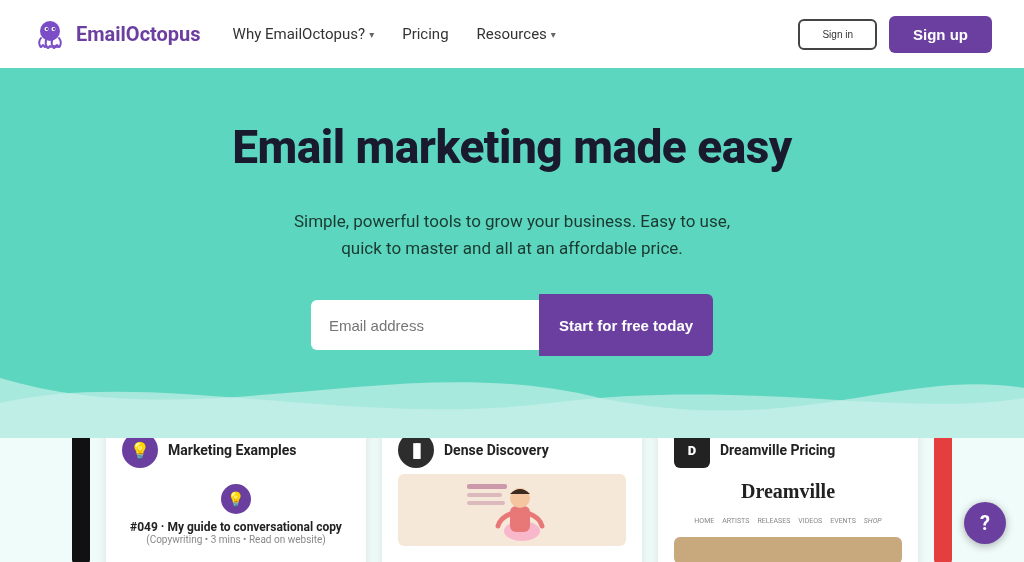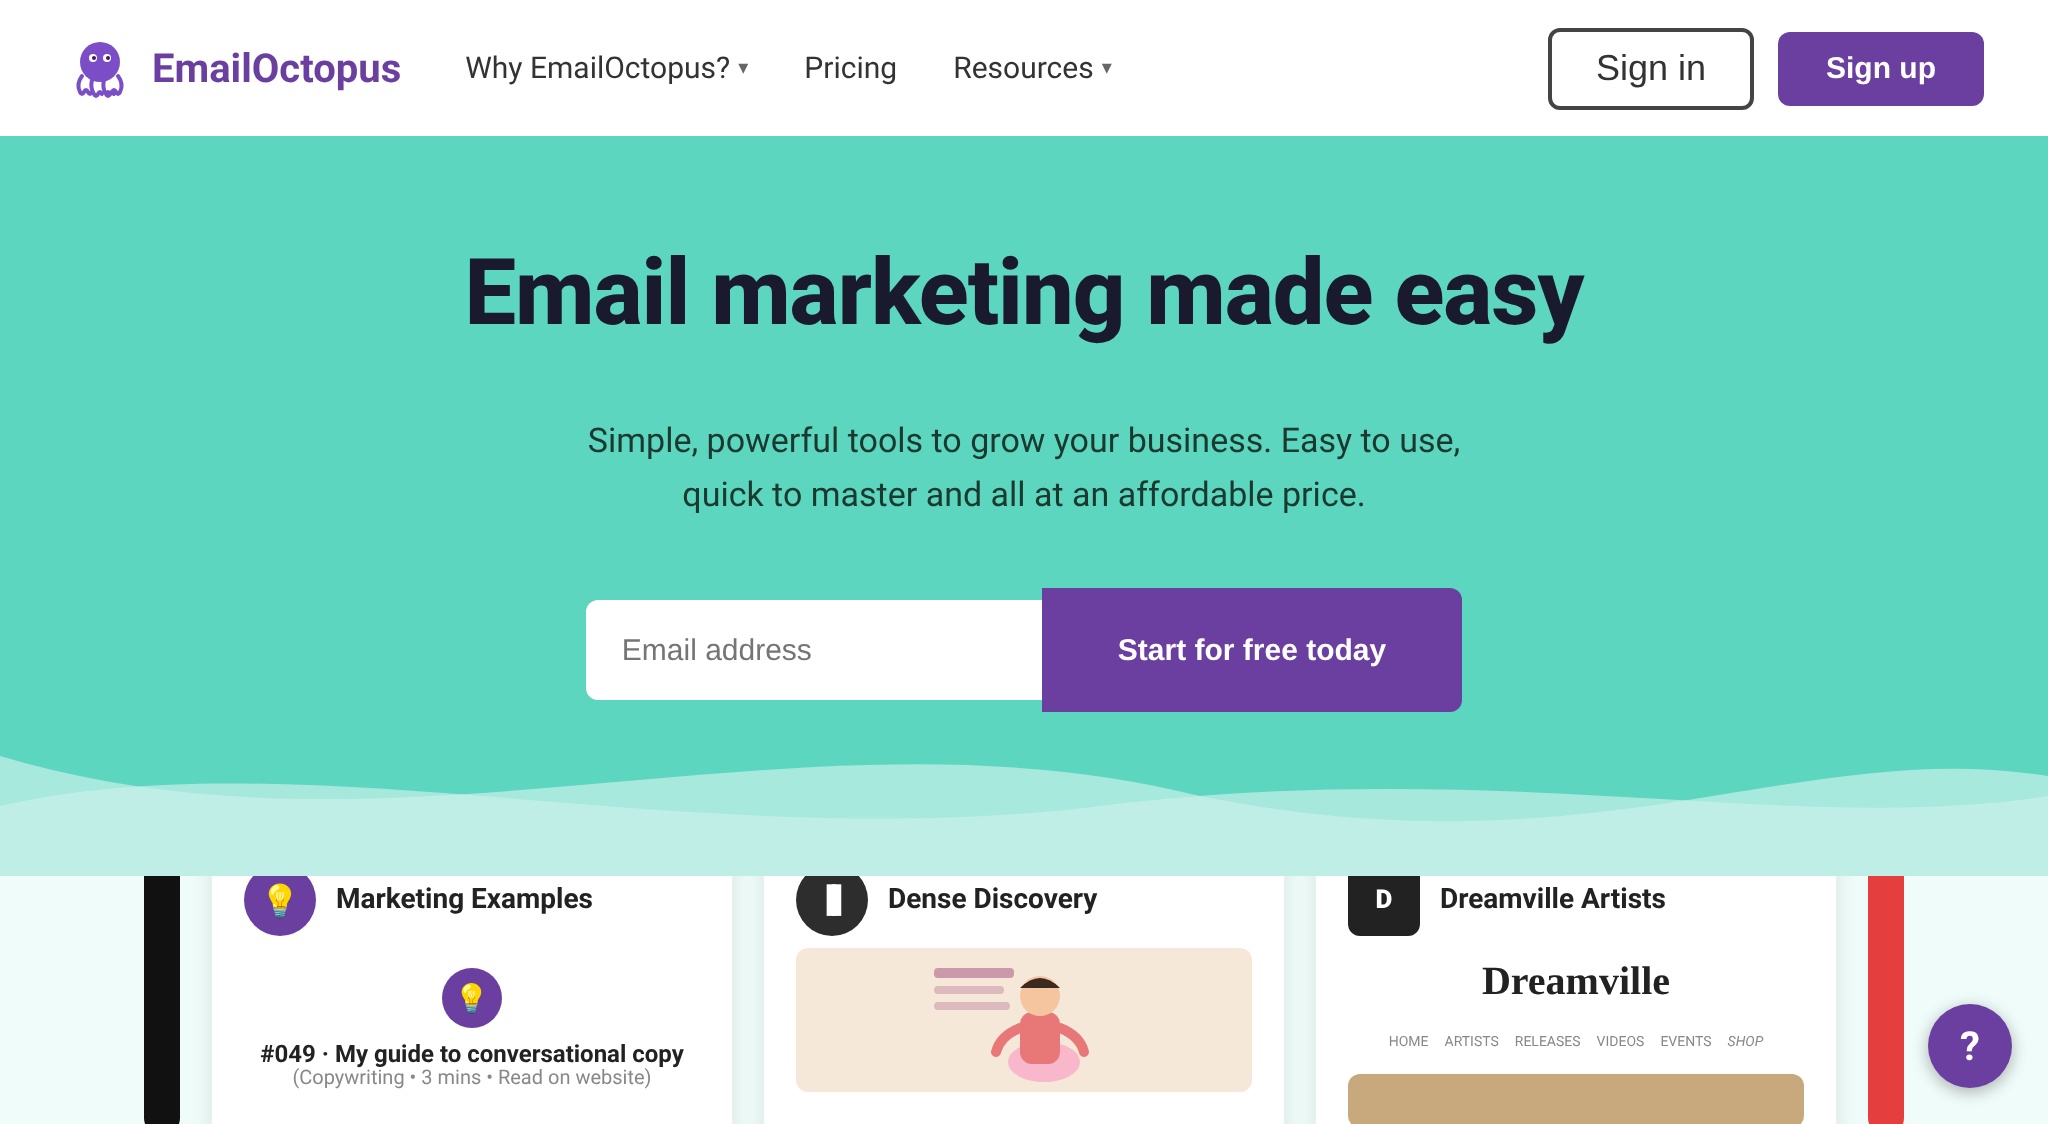--- a/index.html
+++ b/index.html
@@ -52,21 +52,21 @@
     .nav-actions {
       display: flex;
       align-items: center;
       gap: 12px;
     }
     .btn-signin {
       padding: 8px 22px;
       border: 2px solid #444;
       border-radius: 6px;
       background: transparent;
-      font-size: 18px;
+      font-size: 10px;
       cursor: pointer;
       color: #333;
     }
     .btn-signup {
       padding: 10px 24px;
       border: none;
       border-radius: 6px;
       background: #6b3fa0;
       color: #fff;
       font-size: 15px;
@@ -123,21 +123,21 @@
       border: none;
       border-radius: 6px 0 0 6px;
       padding: 0 18px;
       font-size: 15px;
       color: #aaa;
       outline: none;
       background: #fff;
     }
     .btn-cta {
       height: 62px;
-      padding: 0 38px;
+      padding: 0 20px;
       background: #6b3fa0;
       color: #fff;
       font-size: 15px;
       font-weight: 600;
       border: none;
       border-radius: 0 6px 6px 0;
       cursor: pointer;
       white-space: nowrap;
       text-align: right;
     }
@@ -391,21 +391,21 @@
         <rect x="5" y="8" width="40" height="5" rx="2" fill="#c9a"></rect>
         <rect x="5" y="17" width="35" height="4" rx="2" fill="#c9a" opacity="0.6"></rect>
         <rect x="5" y="25" width="38" height="4" rx="2" fill="#c9a" opacity="0.6"></rect>
       </svg>
     </div>
   </div>
 
   <div class="card">
     <div class="card-header">
       <div class="card-icon dreamville" style="border-radius:6px; font-size:13px; font-weight:900;">D</div>
-      <span class="card-title">Dreamville Artists</span>
+      <span class="card-title">Dreamville Pricing</span>
     </div>
     <div class="dreamville-logo-area">
       <span class="dreamville-wordmark">Dreamville</span>
     </div>
     <div class="dreamville-nav">
       <span style="font-size:7px; color:#888; text-transform:uppercase;">Home</span>
       <span style="font-size:7px; color:#888; text-transform:uppercase;">Artists</span>
       <span style="font-size:7px; color:#888; text-transform:uppercase;">Releases</span>
       <span style="font-size:7px; color:#888; text-transform:uppercase;">Videos</span>
       <span style="font-size:7px; color:#888; text-transform:uppercase;">Events</span>

